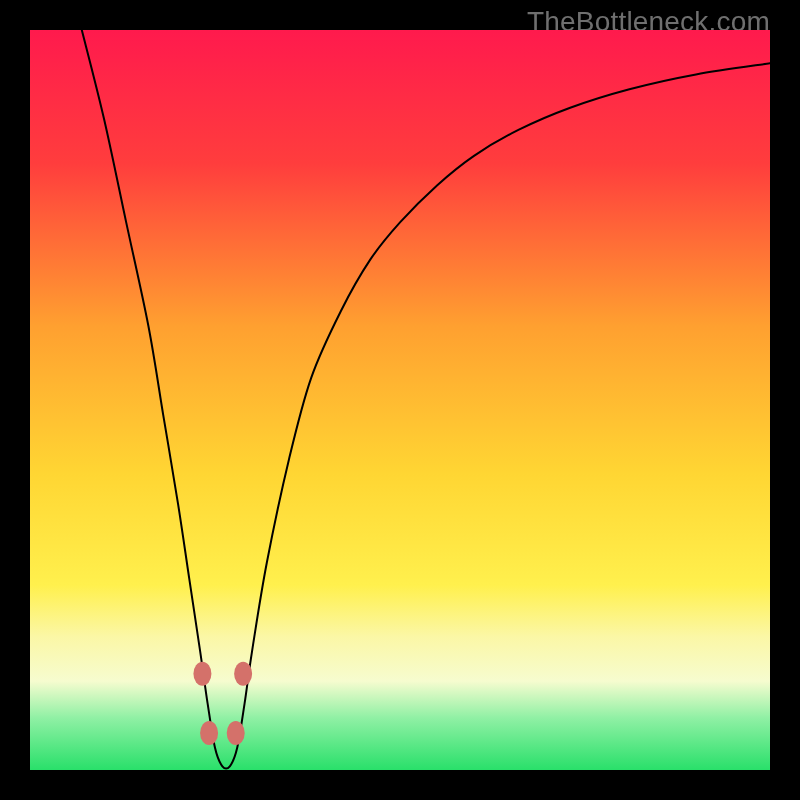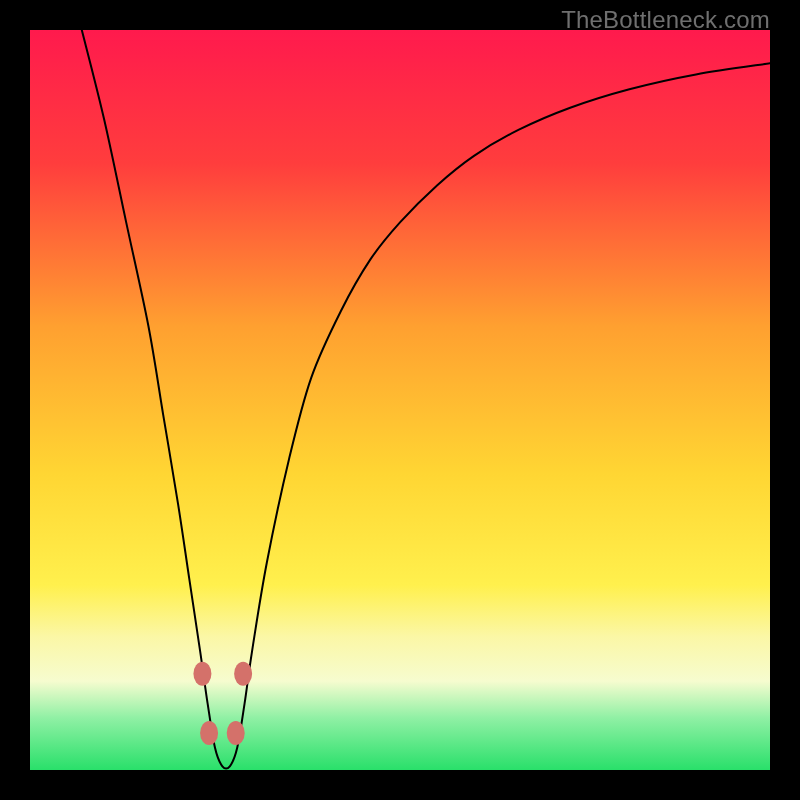--- a/index.html
+++ b/index.html
@@ -23,21 +23,21 @@
     position: absolute;
     left: 0;
     top: 0;
     width: 740px;
     height: 740px;
   }
   .watermark {
     position: absolute;
     top: 6px;
     right: 30px;
-    font-size: 24px;
+    font-size: 28px;
     font-weight: 500;
     color: #6f6f6f;
     letter-spacing: 0.2px;
     font-family: Arial, Helvetica, sans-serif;
   }
 </style>
 </head>
 <body>
 
 <div class="watermark">TheBottleneck.com</div>

